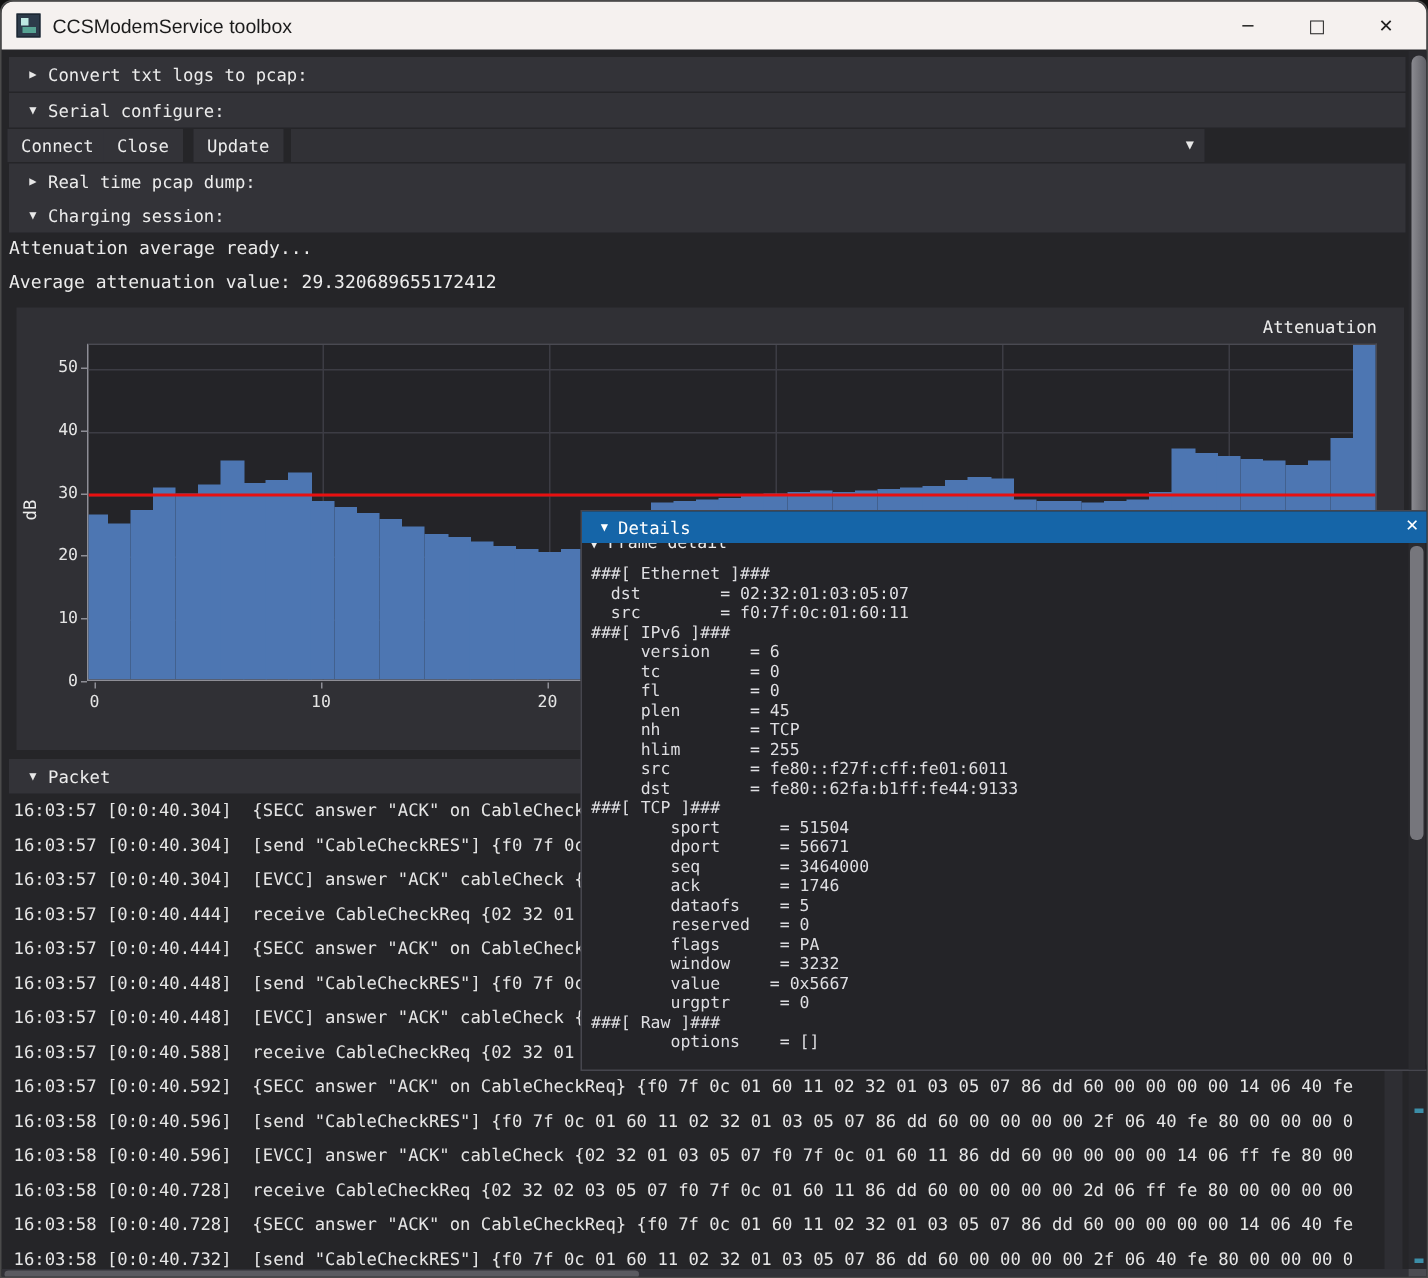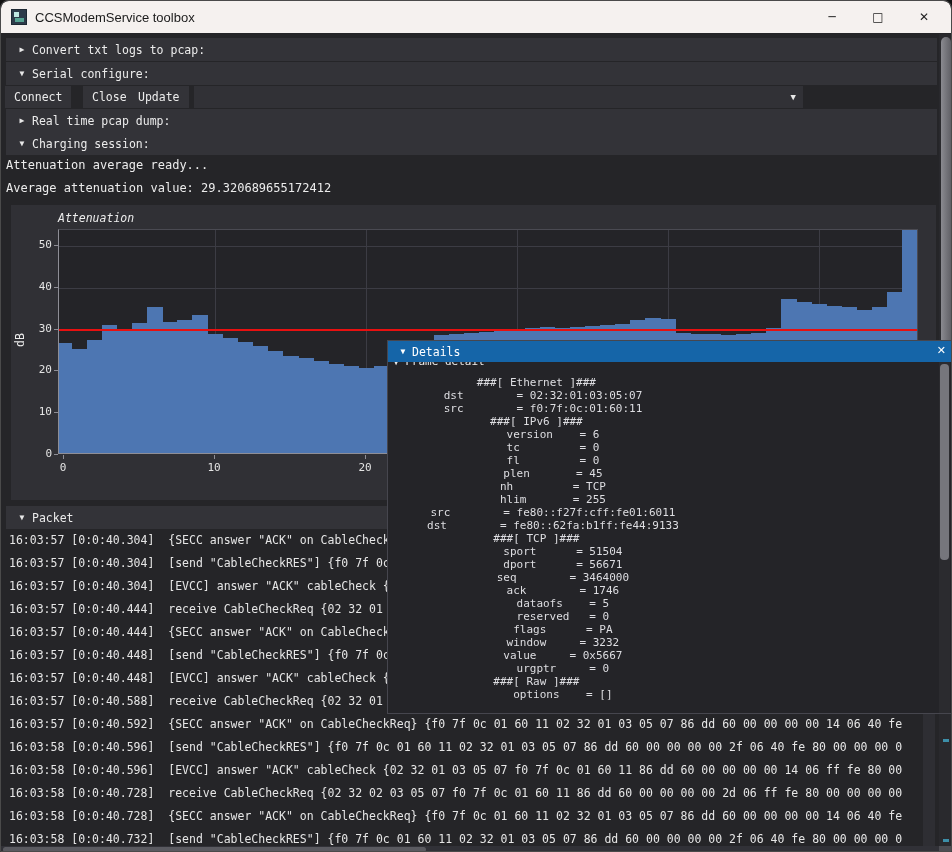--- a/index.html
+++ b/index.html
@@ -38,22 +38,22 @@
   }
   #combo {
     position:absolute; left:193px; top:85px; width:609px; height:22px; background:#313136;
   }
   #combo .combo-arrow {
     position:absolute; right:7px; top:6px; font-size:9px; color:#e8e8e8;
   }
   .status-line { position:absolute; left:5px; color:#ececec; font-size:12px; }
   
   #chart { position:absolute; left:10px; top:204px; width:925px; height:295px; background:#303035; }
-  #chart-title { position:absolute; left:47px; top:6px; width:860px; text-align:left;
-                 color:#ececec; font-size:11.5px;font-style:italic; }
+  #chart-title { position:absolute; left:47px; top:6px; width:860px; text-align:right;
+                 color:#ececec; font-size:11.5px; }
   #ylabel { position:absolute; left:2px; top:128px; color:#ececec; font-size:11.5px;
             transform:rotate(-90deg); }
   #plot-area { position:absolute; left:47px; top:24px; width:860px; height:225px;
                background:#242428; overflow:hidden;
                border:1px solid #4a4a52; border-left:1px solid #8e8e96; border-bottom:1px solid #8e8e96; }
   .gridv { position:absolute; top:0; width:1px; height:100%; background:#3c3c44; }
   .gridh { position:absolute; left:0; width:100%; height:1px; background:#3c3c44; }
   .bar { position:absolute; background:#4d76b2; }
   #avg-line { position:absolute; left:0; width:100%; height:2px; background:#e81010; }
   .xtick { position:absolute; color:#e4e4e4; font-size:11px; transform:translateX(-50%); }
@@ -77,21 +77,21 @@
              border:1px solid #46464e; background:#242428; }
   #details-titlebar { position:absolute; left:0; top:0; width:100%; height:21px; background:#1565a8;
                       color:#fff; display:flex; align-items:center; font-size:11.5px; }
   #details-titlebar .arr { width:18px; text-align:center; font-size:8px; margin-left:6px; }
   #details-close { position:absolute; right:6px; top:3px; color:#fff; font-size:11px;
                    font-family:"DejaVu Sans", sans-serif; }
   #details-content { position:absolute; left:0; top:21px; width:100%; height:351px; overflow:hidden; }
   #frame-detail { position:absolute; left:6px; top:-7px; color:#ececec; font-size:11px; white-space:pre;text-align:center; }
   #frame-detail .arr { font-size:7px; margin-right:7px; }
   #detail-lines { position:absolute; left:6px; top:14px; }
-  .detail-line { white-space:pre; color:#dedee2; font-size:11px; line-height:13px; height:13px;text-align:center; }
+  .detail-line { white-space:pre; color:#dedee2; font-size:11px; line-height:13px; height:13px; }
   #details-vscroll { position:absolute; left:551px; top:0; width:11px; height:351px; background:#2b2b2f; }
   #details-vscroll-thumb { position:absolute; left:1px; top:2px; width:9px; height:196px;
                            background:#76767c; border-radius:4px; }
 </style>
 </head>
 <body>
 
 <div id="window">
 
   <div id="titlebar">
@@ -107,21 +107,21 @@
   <div class="hdr" style="top:37px">
     <span class="arr">▶</span>
     <span>Convert txt logs to pcap:</span>
   </div>
   <div class="hdr" style="top:61px">
     <span class="arr">▼</span>
     <span>Serial configure:</span>
   </div>
 
   <button class="btn" style="left:4px">Connect</button>
-  <button class="btn" style="left:82px">Close</button>
+  <button class="btn" style="left:68px">Close</button>
   <button class="btn" style="left:128px">Update</button>
   <div id="combo">
     <span></span>
     <span class="combo-arrow">▼</span>
   </div>
 
   <div class="hdr" style="top:108px">
     <span class="arr">▶</span>
     <span>Real time pcap dump:</span>
   </div>

